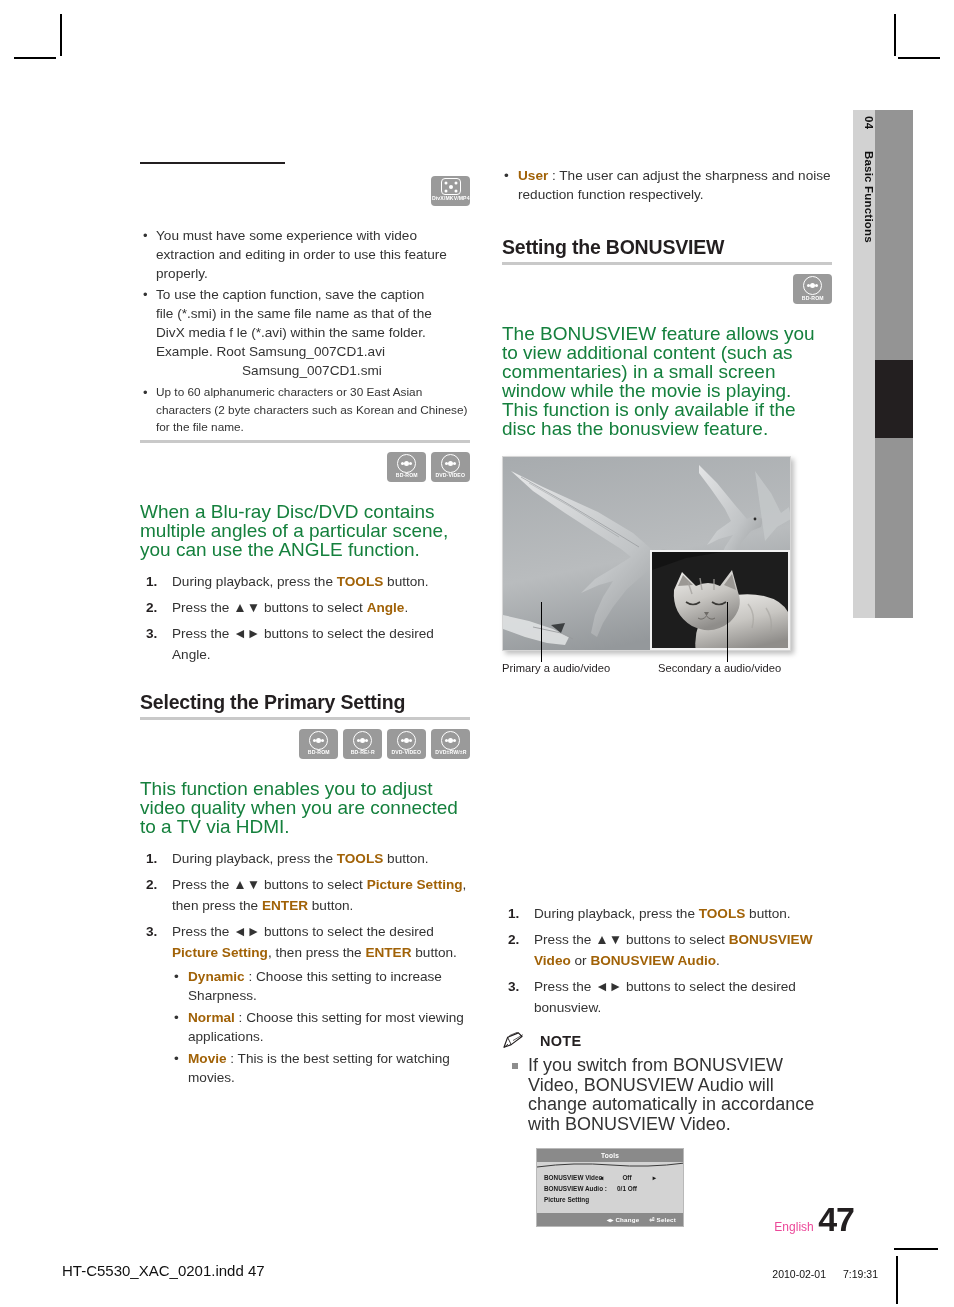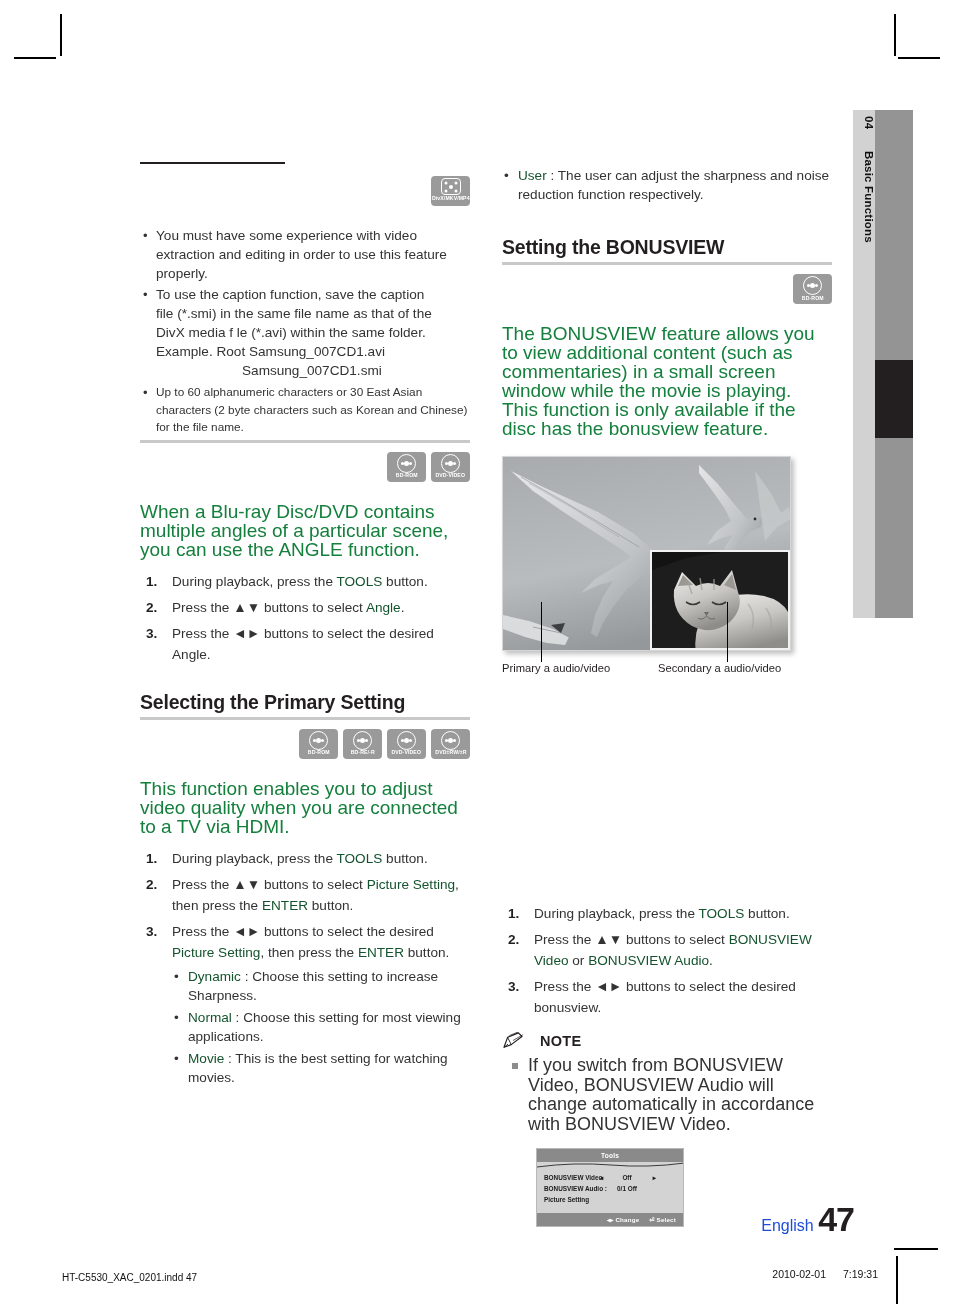--- a/index.html
+++ b/index.html
@@ -89,21 +89,21 @@
     font-size:13.6px;
     line-height:21px;
     color:#333;
     margin-bottom:5px;
   }
   ol.steps > li > .num {
     position:absolute; left:6px; top:0;
     font-weight:bold; color:#231f20;
     font-size:13.6px;
   }
-  b, strong { color:#14532d; font-weight:normal; }
+  b, strong { color:#a16207; font-weight:bold; }
 
   ul.sub { list-style:none; margin:4px 0 0 0; padding:0; }
   ul.sub li {
     position:relative; padding-left:16px;
     font-size:13.6px; line-height:19px; color:#333;
     margin-bottom:3px;
   }
   ul.sub li:before { content:"\2022"; position:absolute; left:2px; top:0; }
 
   
@@ -204,25 +204,25 @@
   #osd .row .val { width:38px; text-align:center; }
   #osd .row .arrR { width:10px; text-align:right; }
   #osd .osd-foot {
     background:#8a8a8a; color:#fff; text-align:right;
     font-weight:bold; font-size:6.2px; padding:3px 7px;
     letter-spacing:0.2px;
   }
 
   
   #pg-foot { position:absolute; right:100px; top:1200px; text-align:right; }
-  #pg-foot .eng { font-size:16px; color:#1d4ed8; }
+  #pg-foot .eng { font-size:12px; color:#ec4899; }
   #pg-foot .num { font-size:34px; font-weight:bold; color:#231f20; letter-spacing:-1px; }
 
   #print-foot { position:absolute; left:0; top:1262px; width:954px; height:34px; }
-  #print-foot .pf-left { position:absolute; left:62px; top:10px; font-size:10px; color:#111; }
+  #print-foot .pf-left { position:absolute; left:62px; top:0; font-size:15px; color:#111; }
   #print-foot .pf-right { position:absolute; right:76px; top:6px; font-size:10.5px; color:#111; }
   #print-foot .pf-right span { margin-left:14px; }
   #print-foot .pf-rule { position:absolute; right:16px; top:-14px; width:44px; height:2px; background:#000; }
   #print-foot .pf-vrule { position:absolute; right:56px; top:-6px; width:2px; height:48px; background:#000; }
 </style>
 </head>
 <body>
 
 <div class="crop v" style="left:60px;  top:14px;"></div>
 <div class="crop h" style="left:14px;  top:57px;"></div>

